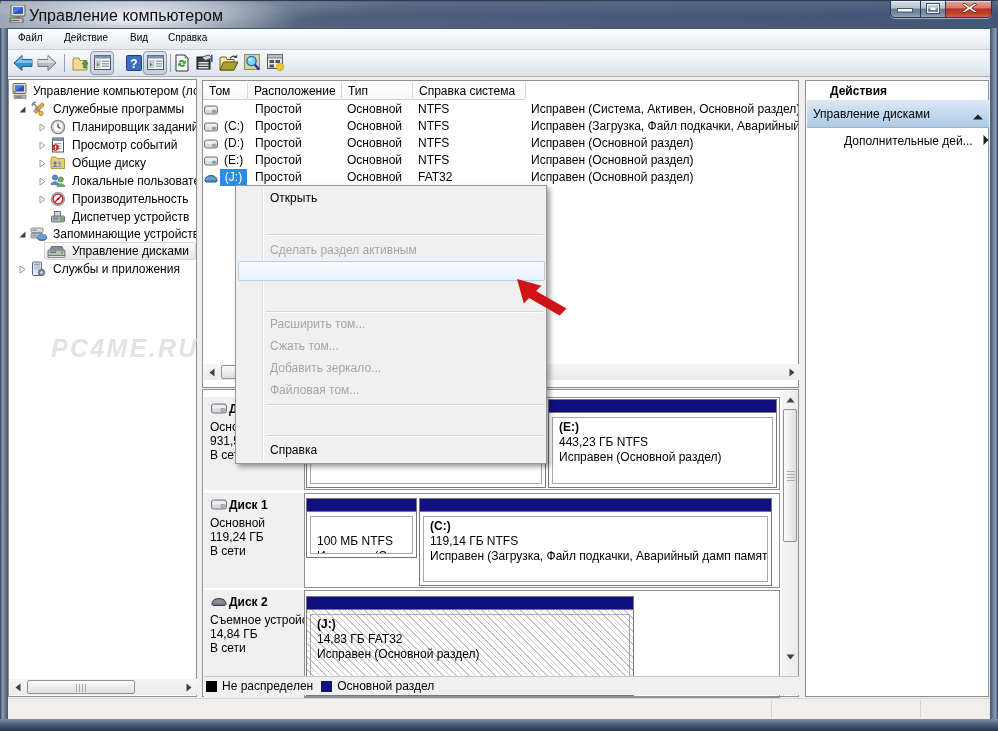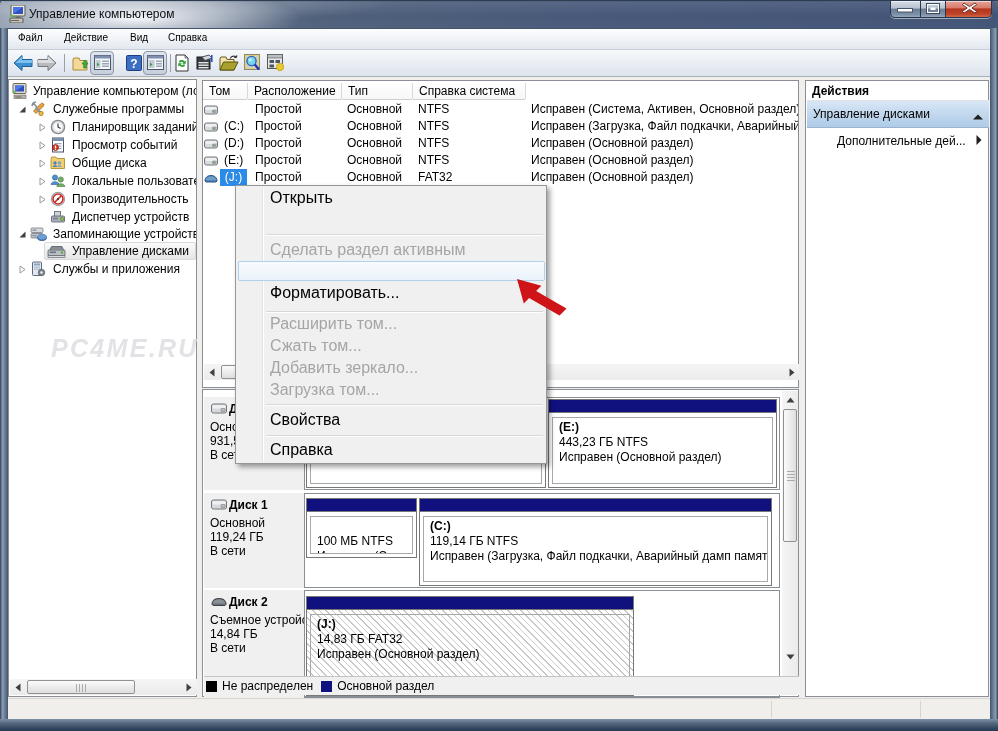--- a/index.html
+++ b/index.html
@@ -7,21 +7,21 @@
 
 #titlebar{left:0;top:0;width:998px;height:28px;border-radius:5px 5px 0 0;
  background:
   radial-gradient(ellipse 230px 40px at 135px 18px, rgba(252,253,255,.96), rgba(250,252,255,0) 72%),
   radial-gradient(ellipse 330px 30px at 150px 2px, rgba(255,255,255,.30), rgba(255,255,255,0) 74%),
   linear-gradient(180deg, rgba(255,255,255,.08) 0%, rgba(255,255,255,0) 45%, rgba(10,20,40,.05) 55%, rgba(10,20,40,0) 100%),
   linear-gradient(90deg,#8a97aa 0%,#6d7d94 12%,#53647f 32%,#4b5c7d 60%,#46587a 100%);
  box-shadow:inset 0 1px 0 rgba(255,255,255,.35), inset 0 2px 0 rgba(0,0,0,.08);}
 #titlebar:before{content:"";position:absolute;left:0;top:0;width:998px;height:1px;background:#2c3c52;border-radius:5px 5px 0 0}
 #title-ico{left:9px;top:5px}
-#title-text{left:29px;top:7px;font-size:12px;color:#0c0f13}
+#title-text{left:29px;top:7px;font-size:16px;color:#0c0f13}
 #brd-left{left:0;top:28px;width:8px;height:691px;background:linear-gradient(90deg,#2e4159 0%,#8b9cb2 30%,#5e7089 75%,#42556f 100%)}
 #brd-right{right:0;top:28px;width:8px;height:691px;background:linear-gradient(270deg,#2e4159 0%,#8b9cb2 30%,#5e7089 75%,#42556f 100%)}
 #brd-bottom{left:0;top:719px;width:998px;height:12px;background:linear-gradient(180deg,#7e90a6 0%,#54687f 35%,#31455e 80%,#243a52 100%)}
 #client{left:8px;top:28px;width:982px;height:691px;background:#f0efeb;border-top:1px solid #44546b}
 
 #caps{left:890px;top:0;width:102px;height:19px}
 .cap{position:absolute;top:0;height:18px;border:1px solid #27374e;box-shadow:0 1px 0 rgba(255,255,255,.5), inset 0 1px 0 rgba(255,255,255,.55)}
 #cap-min{left:0;width:31px;border-radius:0 0 0 5px;background:linear-gradient(180deg,#d7dee6 0%,#b5c1cf 45%,#6a7c93 50%,#7e91a8 85%,#97aabf 100%)}
 #cap-max{left:31px;width:25px;border-left:none;background:linear-gradient(180deg,#d7dee6 0%,#b5c1cf 45%,#6a7c93 50%,#7e91a8 85%,#97aabf 100%)}
 #cap-close{left:56px;width:46px;border-left:none;border-radius:0 0 5px 0;background:linear-gradient(180deg,#e6a399 0%,#d97c6b 42%,#b53520 50%,#bd4228 80%,#d4664a 100%)}
@@ -66,21 +66,21 @@
 
 #legend{position:absolute;left:1px;bottom:1px;width:595px;height:19px;background:#f0f0f0;border-top:1px solid #c4c4c4;display:flex;align-items:center}
 .lgsq{width:11px;height:11px;display:inline-block;margin-right:5px}
 
 #act-blue{position:absolute;left:1px;top:20px;width:182px;height:27px;background:linear-gradient(180deg,#d8e7f6 0%,#c2d8ee 50%,#aecbe7 100%);border-bottom:1px solid #9cb3cd}
 
 #statusbar{left:8px;top:698px;width:982px;height:21px;background:#f1efeb;border-top:1px solid #d9d6d0}
 
 #cmenu{left:235px;top:185px;width:312px;height:279px;background:#f0f0f0;border:1px solid #979797;box-shadow:3px 3px 5px rgba(0,0,0,.38)}
 #cmenu .gut{position:absolute;left:26px;top:2px;bottom:2px;width:1px;background:#e2e2e2;box-shadow:1px 0 0 #fff}
-.mi{position:absolute;left:2px;width:306px;height:21px;display:flex;align-items:center;padding-left:32px;font-size:16px}
+.mi{position:absolute;left:2px;width:306px;height:21px;display:flex;align-items:center;padding-left:32px;font-size:12px}
 .msep{position:absolute;left:30px;width:277px;height:1px;background:#d7d7d7;box-shadow:0 1px 0 #fff}
 .dis{color:#a5a5a5}
 #mhl{position:absolute;left:2px;top:75px;width:307px;height:20px;border:1px solid #aed1ee;border-radius:2px;background:linear-gradient(180deg,#f8fbfe 0%,#eaf3fb 100%)}
 </style></head>
 <body>
 <div class="abs" id="titlebar"></div>
 <div class="abs" id="brd-left"></div>
 <div class="abs" id="brd-right"></div>
 <div class="abs" id="brd-bottom"></div>
 <div class="abs" id="client"></div>
@@ -248,21 +248,21 @@
  <svg class="abs" style="left:29px;top:5px" width="9" height="9">
         <path d="M2 1 L7 4.5 L2 8 Z" fill="#fff" stroke="#9a9a9a"></path>
       </svg>
  <svg class="abs" style="left:41px;top:1px" width="16" height="16">
         <path d="M1 4.5 L1 13.5 L14.5 13.5 L14.5 3.5 L7 3.5 L6 2 L1.5 2 Z" fill="#f2cf6e" stroke="#a98319" stroke-width=".8"></path>
         <circle cx="5" cy="8" r="1.7" fill="#4d7fc0"></circle>
         <path d="M2.8 12 C2.8 9.8 7.2 9.8 7.2 12 Z" fill="#4d7fc0"></path>
         <circle cx="9.5" cy="8" r="1.7" fill="#7aa3d6"></circle>
         <path d="M7.3 12 C7.3 9.8 11.7 9.8 11.7 12 Z" fill="#7aa3d6"></path>
       </svg>
- <span class="abs ttx" style="left:63px">Общие диска</span>
+ <span class="abs ttx" style="left:63px">Общие диску</span>
     </div>
 <div class="trow" style="top:92px">
  <svg class="abs" style="left:29px;top:5px" width="9" height="9">
         <path d="M2 1 L7 4.5 L2 8 Z" fill="#fff" stroke="#9a9a9a"></path>
       </svg>
  <svg class="abs" style="left:41px;top:1px" width="16" height="16">
         <circle cx="5" cy="4.5" r="2.6" fill="#4f8fd4" stroke="#2c5c93" stroke-width=".6"></circle>
         <path d="M1 11.5 C1 7.8 9 7.8 9 11.5 Z" fill="#4f8fd4" stroke="#2c5c93" stroke-width=".6"></path>
         <circle cx="10.8" cy="6.5" r="2.6" fill="#74b06a" stroke="#3f7337" stroke-width=".6"></circle>
         <path d="M6.8 13.5 C6.8 9.8 14.8 9.8 14.8 13.5 Z" fill="#74b06a" stroke="#3f7337" stroke-width=".6"></path>
@@ -503,52 +503,50 @@
       </div>
 </div>
 <div id="legend">
  <span class="lgsq" style="background:#000;margin-left:2px"></span>
       <span>Не распределен</span>
  <span class="lgsq" style="background:#10107e;margin-left:8px"></span>
       <span>Основной раздел</span>
 </div>
 </div>
 <div class="panel" id="actpanel">
-<div class="abs" style="left:6px;top:3px;font-weight:bold">Действия</div>
+<div class="abs" style="left:24px;top:3px;font-weight:bold">Действия</div>
 <div class="abs" style="left:1px;top:19px;width:182px;height:1px;background:#e3e3e3"></div>
 <div id="act-blue">
  <span class="abs" style="left:6px;top:6px">Управление дисками</span>
  <svg class="abs" style="left:166px;top:13px" width="10" height="6">
         <path d="M0 5.5 L5 0.5 L10 5.5 Z" fill="#1f1f1f"></path>
       </svg>
 </div>
-<div class="abs" style="left:0;top:47px;width:182px;height:26px">
+<div class="abs" style="left:7px;top:47px;width:182px;height:26px">
  <span class="abs" style="left:31px;top:6px">Дополнительные дей...</span>
  <svg class="abs" style="left:170px;top:7px" width="6" height="10">
         <path d="M0.5 0 L5.5 5 L0.5 10 Z" fill="#1f1f1f"></path>
       </svg>
 </div>
 </div>
 <div class="abs" id="statusbar">
  <div class="abs" style="left:763px;top:2px;width:1px;height:17px;background:#d6d3cd"></div>
  <div class="abs" style="left:912px;top:2px;width:1px;height:17px;background:#d6d3cd"></div>
 </div>
 
 <div class="abs" id="cmenu">
  <div class="gut"></div>
  <div id="mhl"></div>
  <div class="mi" style="top:1px">Открыть</div>
  <div class="msep" style="top:48px"></div>
  <div class="mi dis" style="top:53px">Сделать раздел активным</div>
- <div class="mi" style="top:96px">Форматировать...</div>
  <div class="msep" style="top:125px"></div>
  <div class="mi dis" style="top:127px">Расширить том...</div>
  <div class="mi dis" style="top:149px">Сжать том...</div>
  <div class="mi dis" style="top:171px">Добавить зеркало...</div>
- <div class="mi dis" style="top:193px">Загрузка том...</div>
+ <div class="mi dis" style="top:193px">Файловая том...</div>
  <div class="msep" style="top:218px"></div>
- <div class="mi" style="top:223px">Свойства</div>
  <div class="msep" style="top:249px"></div>
  <div class="mi" style="top:253px">Справка</div>
 </div>
 <svg class="abs" style="left:510px;top:272px" width="60" height="48">
     <path d="M7 7 L31.4 13.8 L26.1 19.1 L56.5 36.5 L49.5 43.5 L19.1 26.1 L13.8 31.4 Z" fill="#cf1418"></path>
   </svg>
 
 </body></html>

